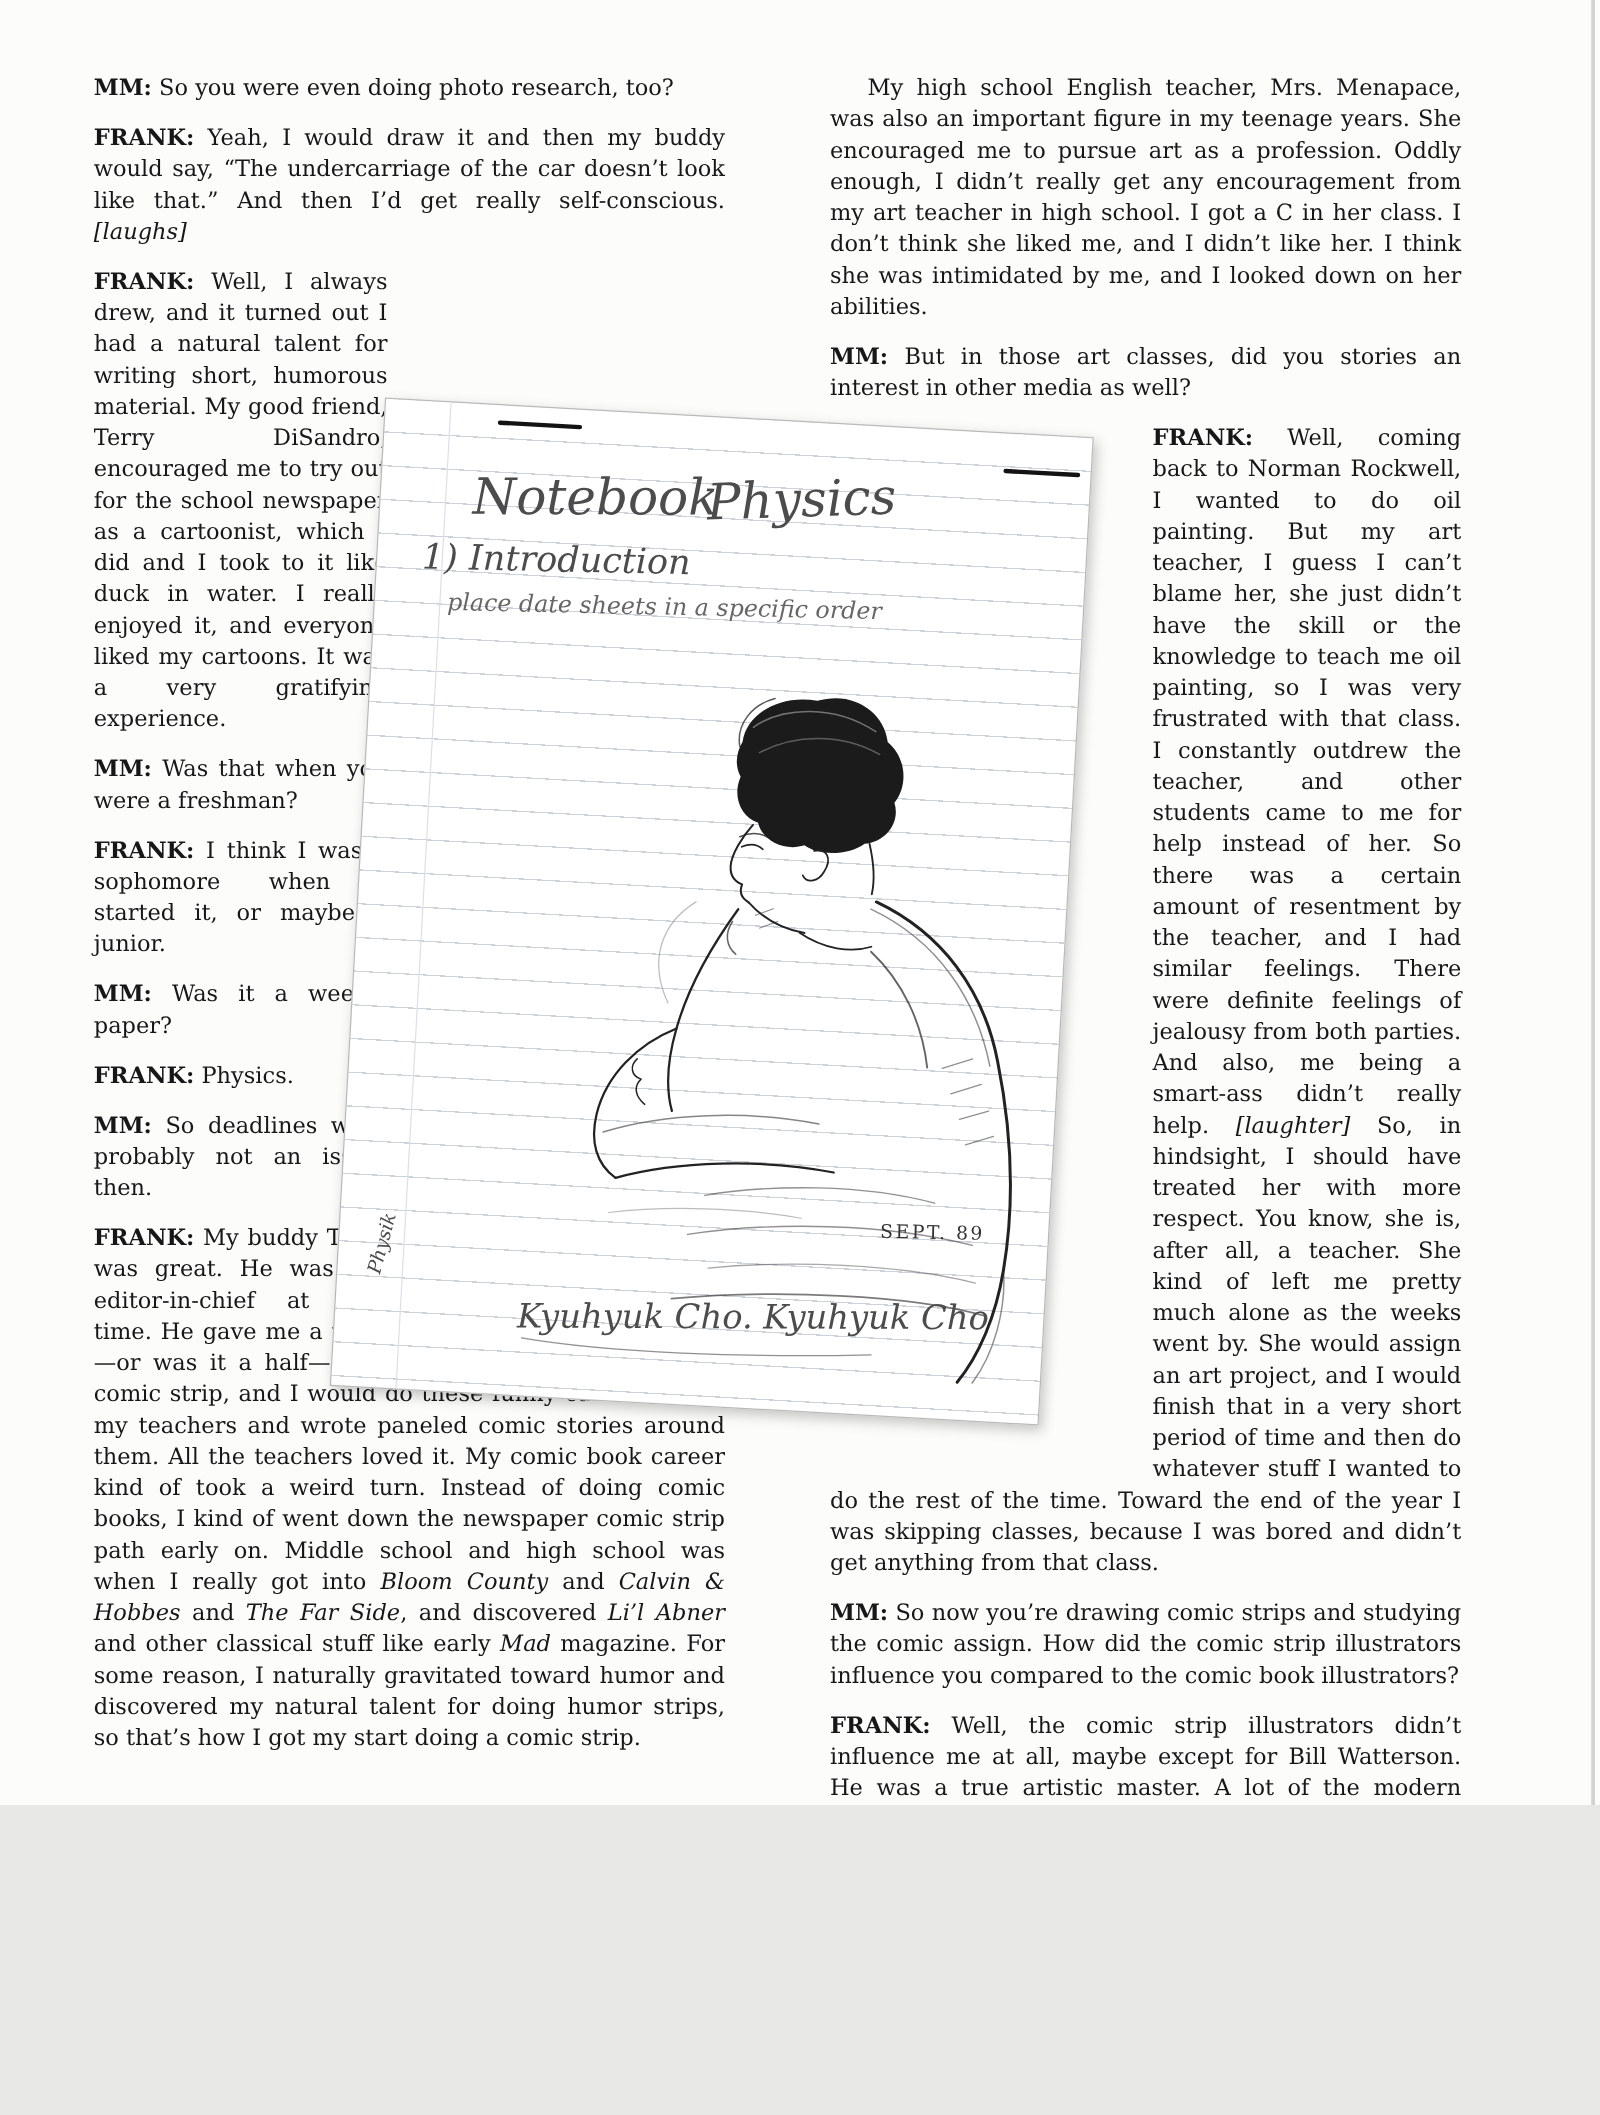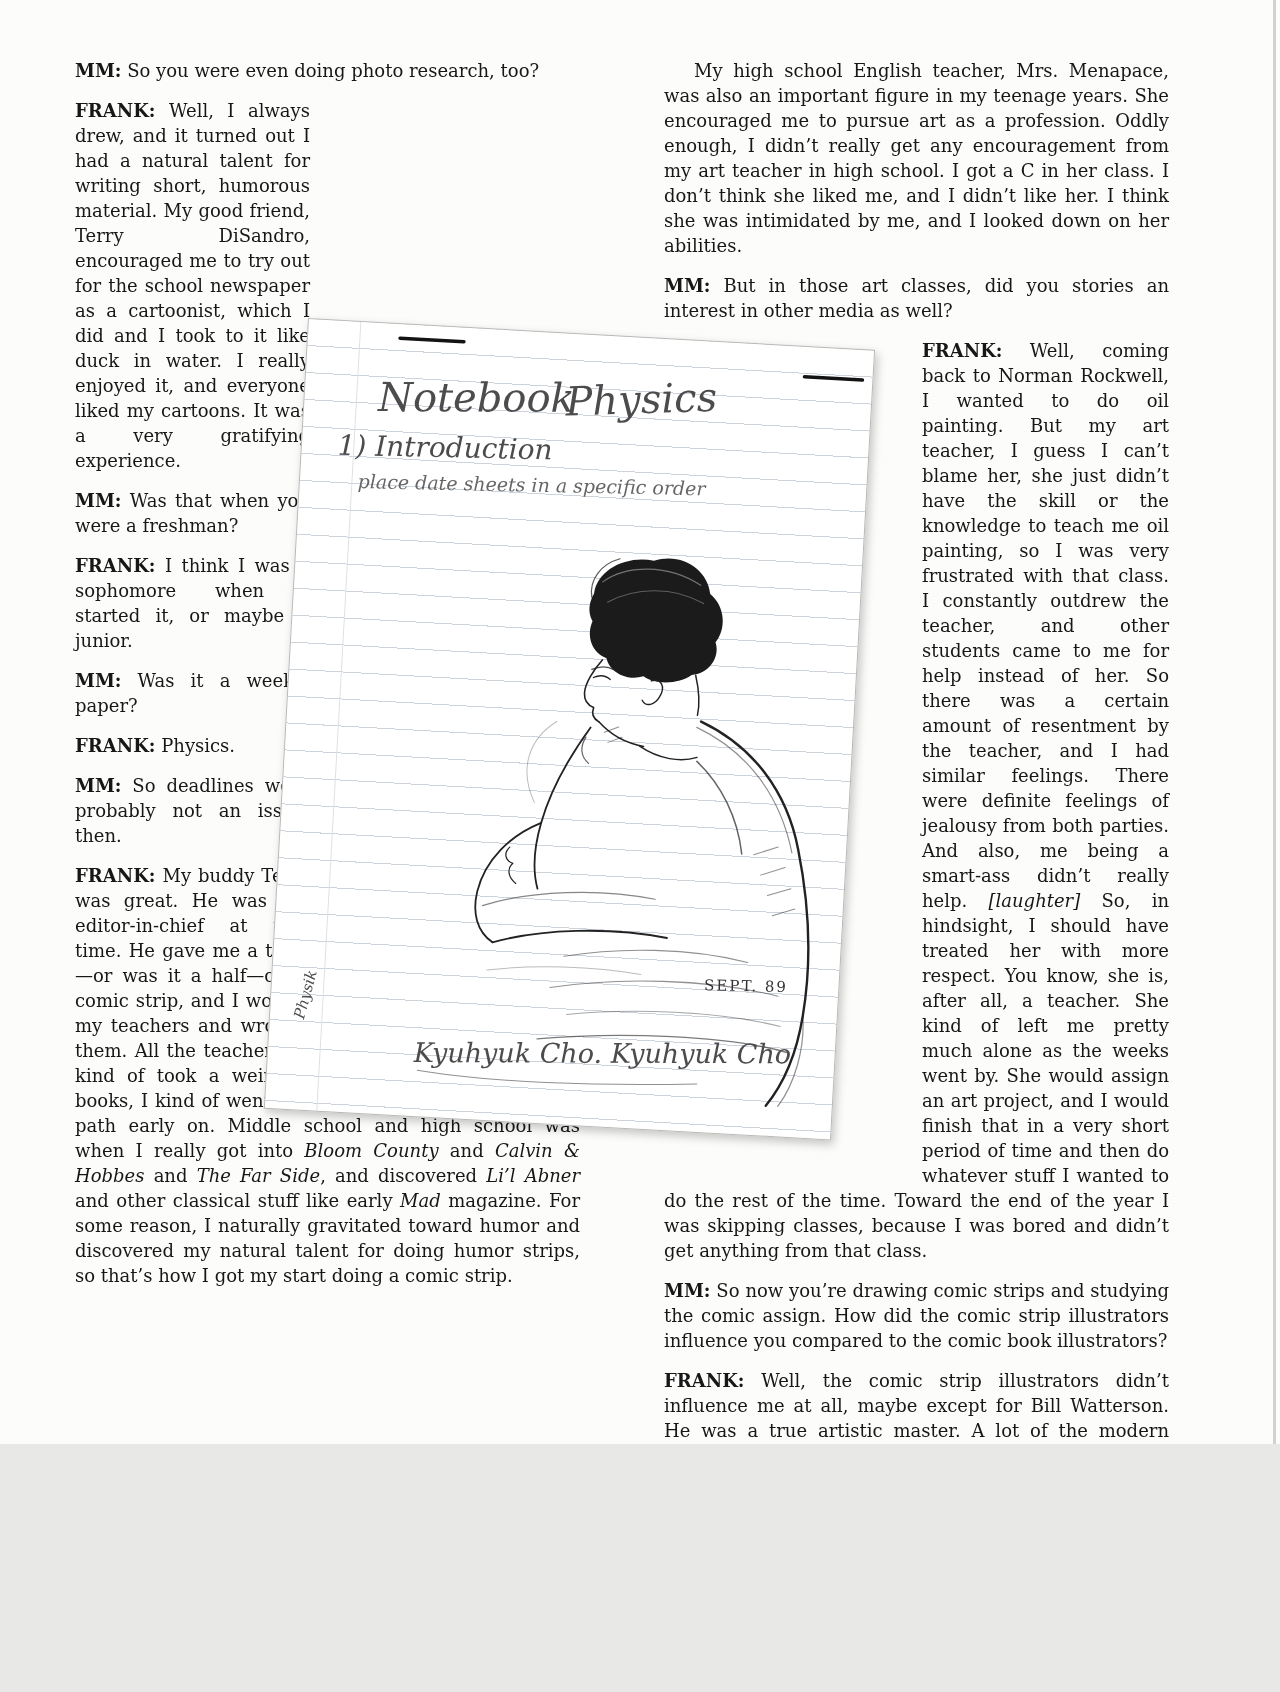--- a/index.html
+++ b/index.html
@@ -50,20 +50,21 @@
   }
 </style>
 </head>
 <body>
 
 <div class="page">
 
   <div class="col col-left">
     <div>
         <p><span class="b">MM:</span><span> So you were even doing photo research, too?</span></p>
+        <p><span class="b">FRANK:</span><span> Yeah, I would draw it and then my buddy would say, “The undercarriage of the car doesn’t look like that.” And then I’d get really self-conscious. </span><span class="i">[laughs]</span></p>
       </div>
     <div class="spacer-r"></div>
     <div>
         <p><span class="b">FRANK:</span><span> Well, I always drew, and it turned out I had a natural talent for writing short, humorous material. My good friend, Terry DiSandro, encouraged me to try out for the school newspaper as a cartoonist, which I did and I took to it like duck in water. I really enjoyed it, and everyone liked my cartoons. It was a very gratifying experience.</span></p>
         <p><span class="b">MM:</span><span> Was that when you were a freshman?</span></p>
         <p><span class="b">FRANK:</span><span> I think I was a sophomore when I started it, or maybe a junior.</span></p>
         <p><span class="b">MM:</span><span> Was it a weekly paper?</span></p>
         <p><span class="b">FRANK:</span><span> Physics.</span></p>
         <p><span class="b">MM:</span><span> So deadlines were probably not an issue, then.</span></p>
         <p><span class="b">FRANK:</span><span> My buddy Terry was great. He was the editor-in-chief at that time. He gave me a third—or was it a half—of a page to draw my big, giant comic strip, and I would do these funny caricatures of my teachers and wrote paneled comic stories around them. All the teachers loved it. My comic book career kind of took a weird turn. Instead of doing comic books, I kind of went down the newspaper comic strip path early on. Middle school and high school was when I really got into </span><span class="i">Bloom County</span><span> and </span><span class="i">Calvin &amp; Hobbes</span><span> and </span><span class="i">The Far Side</span><span>, and discovered </span><span class="i">Li’l Abner</span><span> and other classical stuff like early </span><span class="i">Mad</span><span> magazine. For some reason, I naturally gravitated toward humor and discovered my natural talent for doing humor strips, so that’s how I got my start doing a comic strip.</span></p>

